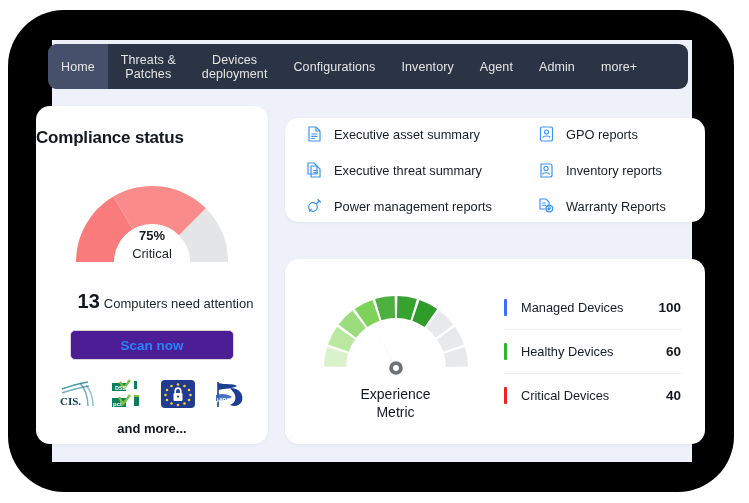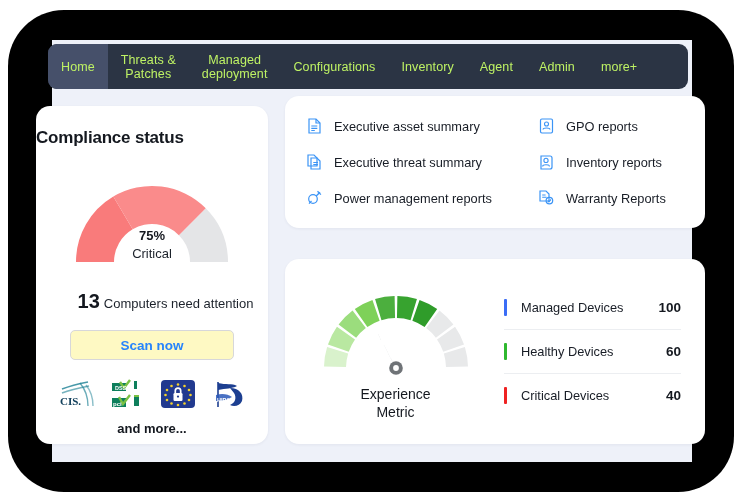--- a/index.html
+++ b/index.html
@@ -52,21 +52,21 @@
     display: flex;
     align-items: stretch;
     z-index: 3;
     overflow: hidden;
   }
   .nav-tab {
     display: flex;
     align-items: center;
     justify-content: center;
     text-align: center;
-    color: #bef264;
+    color: #e5e5e5;
     font-size: 12.5px;
     line-height: 14px;
     padding: 0 13px;
     white-space: pre-line;
     cursor: pointer;
     letter-spacing: 0.1px;
     flex: 0 0 auto;
   }
   .nav-tab.active {
     background: #46506a;
@@ -81,23 +81,23 @@
     box-shadow: 0 1px 3px rgba(30,40,70,0.06);
   }
   #compliance-card {
     left: 36px;
     top: 106px;
     width: 232px;
     height: 338px;
   }
   #reports-card {
     left: 285px;
-    top: 96px;
+    top: 118px;
     width: 420px;
-    height: 132px;
+    height: 104px;
   }
   #experience-card {
     left: 285px;
     top: 259px;
     width: 420px;
     height: 185px;
   }
 
   
   #compliance-title {
@@ -151,21 +151,21 @@
     color: #1c222b;
     margin-left: 4px;
   }
   #scan-now-button {
     display: block;
     margin: 17px auto 0 auto;
     width: 164px;
     height: 30px;
     line-height: 30px;
     text-align: center;
-    background: #fef9c3;
+    background: #4c1d95;
     border: 1px solid #d7d7da;
     border-radius: 5px;
     color: #2684fc;
     font-size: 13.5px;
     font-weight: bold;
     cursor: pointer;
     box-sizing: border-box;
     font-family: "Liberation Sans", sans-serif;
     padding: 0;
   }
@@ -276,21 +276,21 @@
 </head>
 <body>
 
 <div id="device-frame"></div>
 <div id="app-page"></div>
 
 <nav id="navbar">
     <div class="nav-tab active">Home</div>
     <div class="nav-tab">Threats &amp;
 Patches</div>
-    <div class="nav-tab">Managed
+    <div class="nav-tab">Devices
 deployment</div>
     <div class="nav-tab">Configurations</div>
     <div class="nav-tab">Inventory</div>
     <div class="nav-tab">Agent</div>
     <div class="nav-tab">Admin</div>
     <div class="nav-tab">more+</div>
   </nav>
 
 <section class="card" id="compliance-card">
   <div id="compliance-title">Compliance status</div>

